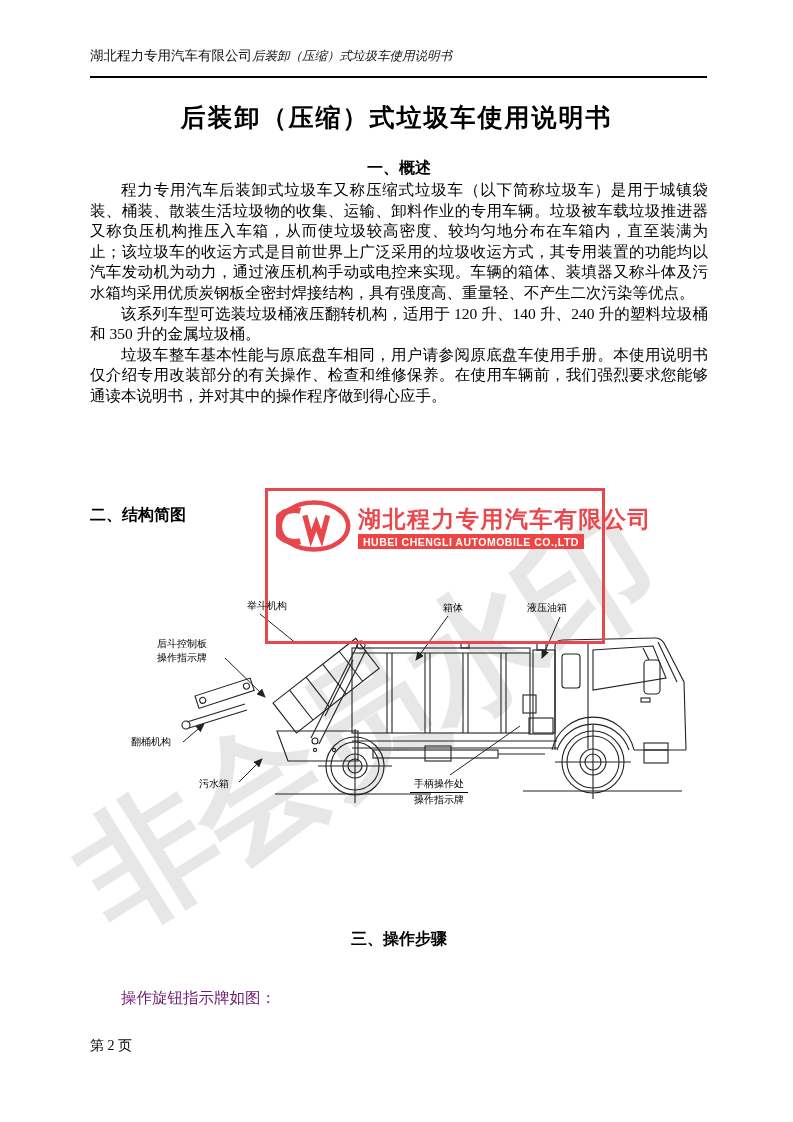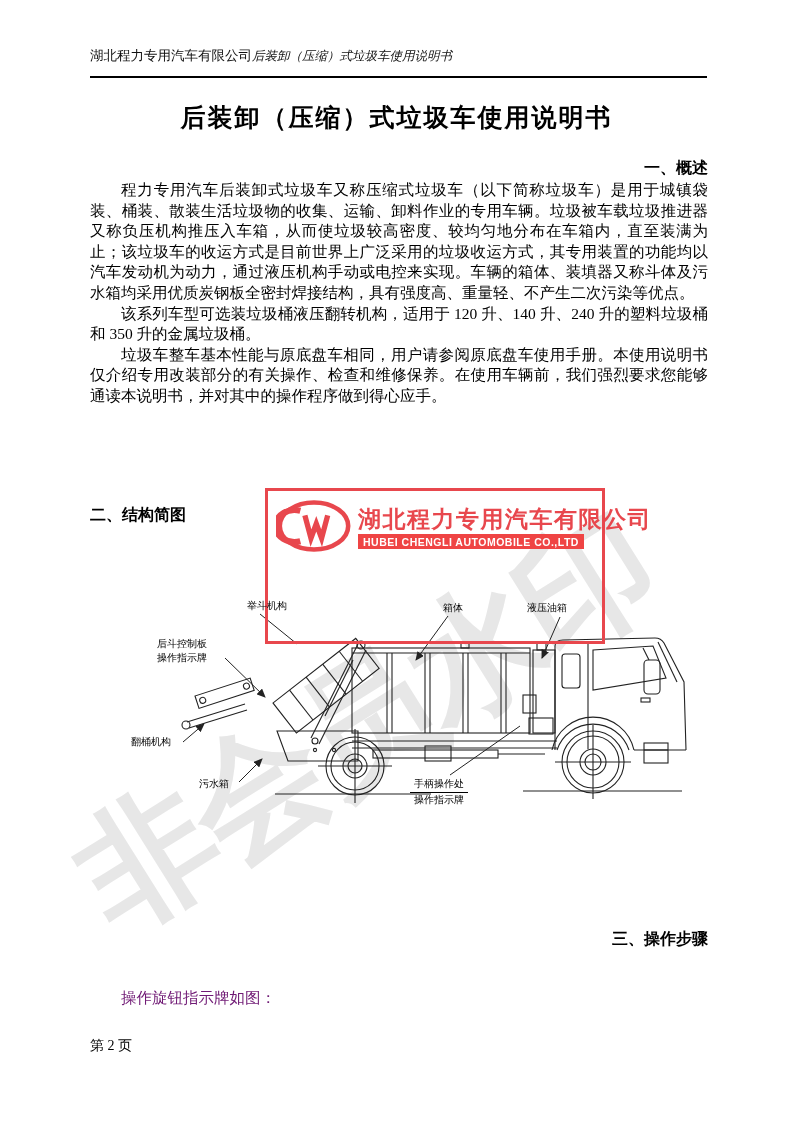--- a/index.html
+++ b/index.html
@@ -30,21 +30,21 @@
     font-size:25px; letter-spacing:2px; color:#000;
   }
   
   .body-block {
     position:absolute; left:90px; width:618px; z-index:1;
     font-size:15.5px; line-height:20.6px; text-align:justify; color:#000;
   }
   .sec-heading {
     font-family:"Liberation Sans", sans-serif; font-weight:bold;
     font-size:16px; color:#000; line-height:20px; margin-bottom:2px;
-    text-align:right;
+    text-align:center;
   }
   .para { text-indent:2em; }
   .sec2-heading { position:absolute; left:90px; top:505px; z-index:1;
     font-family:"Liberation Sans", sans-serif; font-weight:bold; font-size:16px; color:#000; }
   
   .stamp {
     position:absolute; left:265px; top:488px; width:340px; height:156px; z-index:2;
     border:3px solid #e8474d; color:#e8474d; padding:5px 8px 4px 8px; background:transparent;
   }
   .stamp-row1 { display:flex; align-items:center; gap:6px; }

